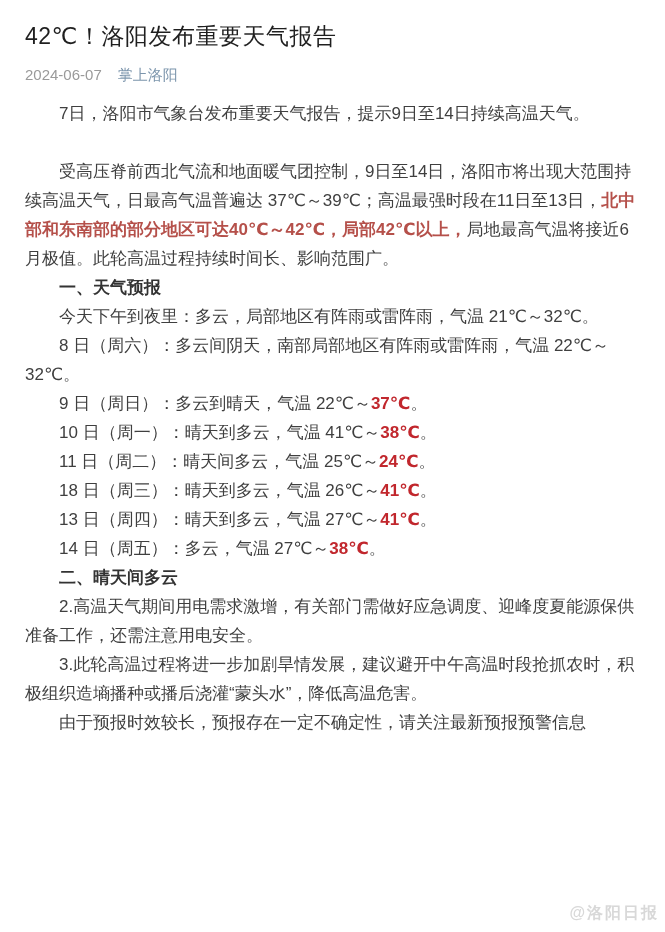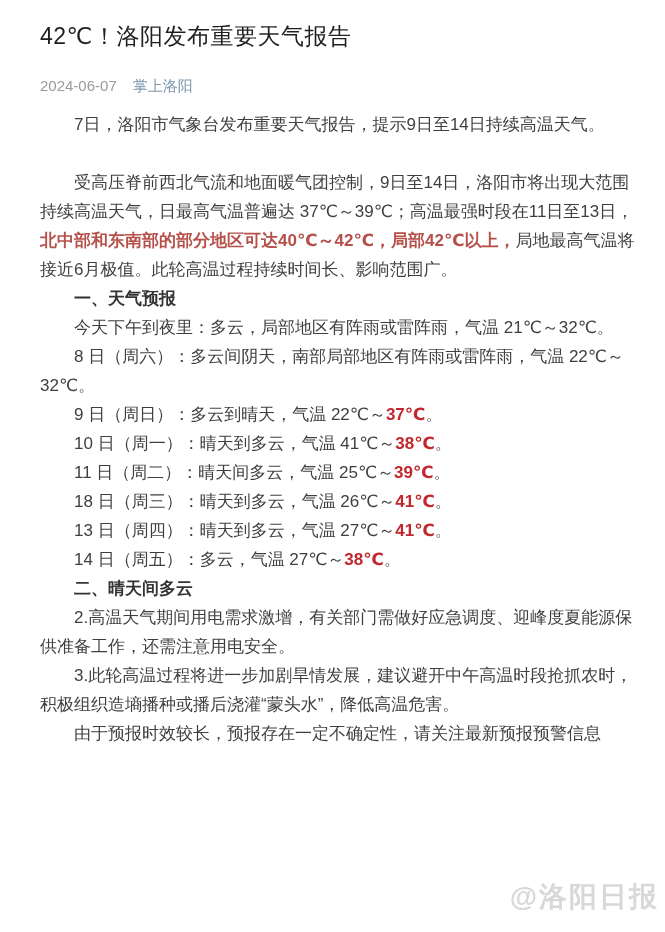--- a/index.html
+++ b/index.html
@@ -9,32 +9,32 @@
     background: #ffffff;
     font-family: "Liberation Sans", "DejaVu Sans", sans-serif;
   }
   .page {
     position: relative;
     width: 665px;
     height: 932px;
     margin: 0 auto;
     background: #ffffff;
     overflow: hidden;
-    padding: 14px 25px 0 40px;
+    padding: 14px 25px 0 25px;
   }
   .article-title {
     font-size: 23px;
     font-weight: 400;
     color: #1f1f1f;
     line-height: 1.4;
     margin: 6px 0 0 0;
     letter-spacing: 0.5px;
   }
   .meta-row {
-    margin-top: 25px;
+    margin-top: 14px;
     font-size: 15px;
     color: #9a9a9a;
   }
   .meta-row .source-link {
     color: #7d96ad;
     margin-left: 16px;
     cursor: pointer;
     text-decoration: none;
   }
   .content {
@@ -62,22 +62,22 @@
     color: #333333;
     text-indent: 2em;
     margin: 0;
   }
   .heading-1 { margin-top: 32px; }
   .heading-2 { margin-top: 40px; }
   .advice-first { margin-top: 31px; }
   .watermark {
     position: absolute;
     right: 6px;
-    bottom: 16px;
-    font-size: 28px;
+    bottom: 8px;
+    font-size: 16px;
     font-weight: 700;
     color: #cccccc;
     opacity: 0.75;
     letter-spacing: 2px;
     pointer-events: none;
     white-space: nowrap;
   }
 </style>
 </head>
 <body>
@@ -95,21 +95,21 @@
     <p>7日，洛阳市气象台发布重要天气报告，提示9日至14日持续高温天气。</p>
 
     <p class="para-gap"><span>受高压脊前西北气流和地面暖气团控制，9日至14日，洛阳市将出现大范围持续高温天气，日最高气温普遍达 37℃～39℃；高温最强时段在11日至13日，</span><span class="highlight-red">北中部和东南部的部分地区可达40℃～42℃，局部42℃以上，</span><span>局地最高气温将接近6月极值。此轮高温过程持续时间长、影响范围广。</span></p>
 
     <p class="section-heading heading-1">一、天气预报</p>
 
     <p><span>今天下午到夜里：多云，局部地区有阵雨或雷阵雨，气温 21℃～32℃。</span><span class="temp-red"></span><span></span></p>
     <p><span>8 日（周六）：多云间阴天，南部局部地区有阵雨或雷阵雨，气温 22℃～32℃。</span><span class="temp-red"></span><span></span></p>
     <p><span>9 日（周日）：多云到晴天，气温 22℃～</span><span class="temp-red">37℃</span><span>。</span></p>
     <p><span>10 日（周一）：晴天到多云，气温 41℃～</span><span class="temp-red">38℃</span><span>。</span></p>
-    <p><span>11 日（周二）：晴天间多云，气温 25℃～</span><span class="temp-red">39℃</span><span>。</span></p>
+    <p><span>11 日（周二）：晴天间多云，气温 25℃～</span><span class="temp-red">24℃</span><span>。</span></p>
     <p><span>18 日（周三）：晴天到多云，气温 26℃～</span><span class="temp-red">41℃</span><span>。</span></p>
     <p><span>13 日（周四）：晴天到多云，气温 27℃～</span><span class="temp-red">41℃</span><span>。</span></p>
     <p><span>14 日（周五）：多云，气温 27℃～</span><span class="temp-red">38℃</span><span>。</span></p>
 
     <p class="section-heading heading-2">二、晴天间多云</p>
 
     <p>2.高温天气期间用电需求激增，有关部门需做好应急调度、迎峰度夏能源保供准备工作，还需注意用电安全。</p>
     <p>3.此轮高温过程将进一步加剧旱情发展，建议避开中午高温时段抢抓农时，积极组织造墒播种或播后浇灌“蒙头水”，降低高温危害。</p>
     <p>由于预报时效较长，预报存在一定不确定性，请关注最新预报预警信息</p>
 

